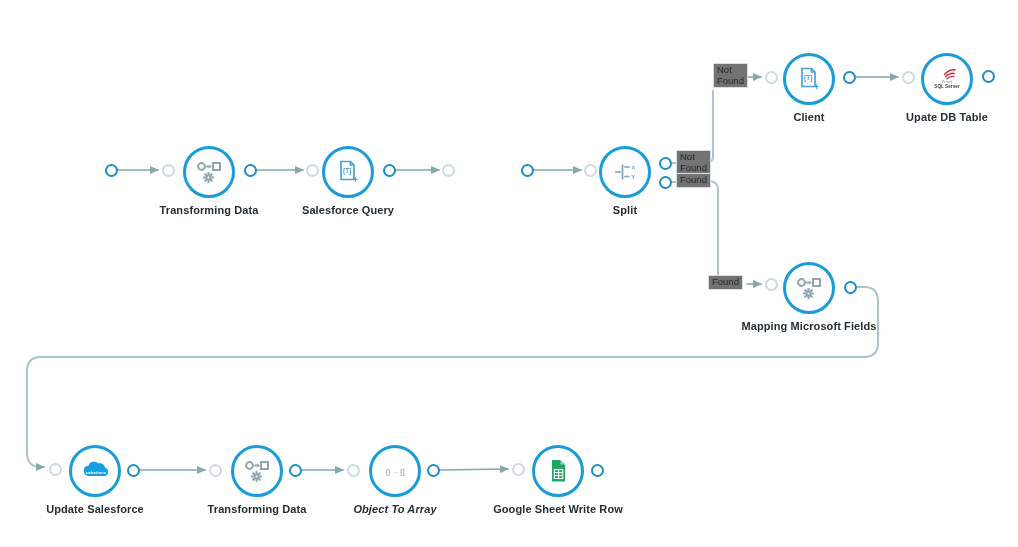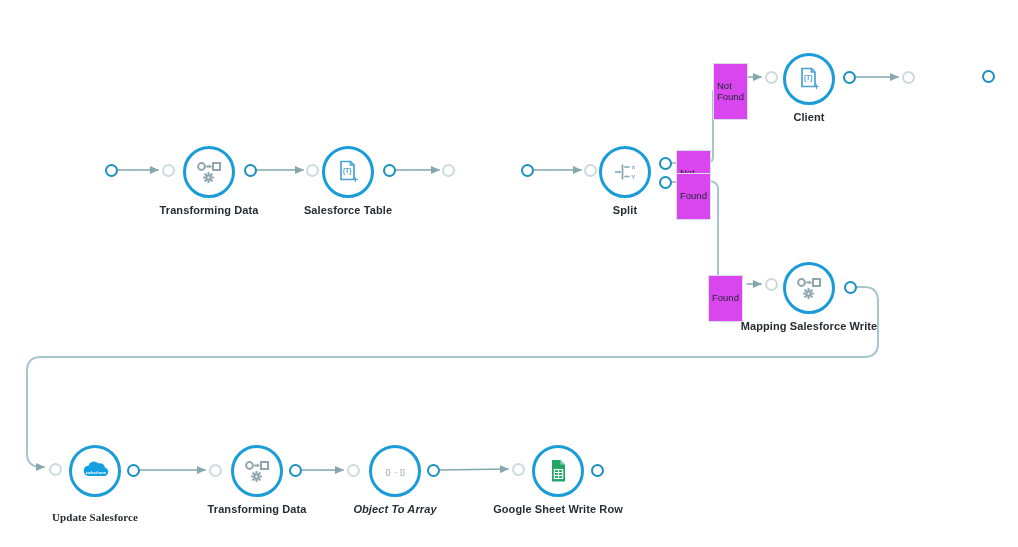--- a/index.html
+++ b/index.html
@@ -18,22 +18,22 @@
     position:absolute;width:170px;text-align:center;font-size:11px;font-weight:600;
     color:#262e33;line-height:13px;letter-spacing:.1px;
   }
   .port{
     position:absolute;width:13px;height:13px;border-radius:50%;background:#fff;
     box-sizing:border-box;z-index:2;
   }
   .port-out{border:2.5px solid #1a8fc4;}
   .port-in{border:2.5px solid #ccdbe0;}
   .branch-label{
-    position:absolute;background:#d946ef;border:1px solid #d9e0e3;color:#1c262c;
-    font-size:9.5px;line-height:10.5px;padding:17px 3px;z-index:4;white-space:nowrap;
+    position:absolute;background:#737373;border:1px solid #d9e0e3;color:#1c262c;
+    font-size:9.5px;line-height:10.5px;padding:1px 3px;z-index:4;white-space:nowrap;
   }
 </style>
 </head>
 <body>
 
 <div id="canvas" style="width: 1018px; height: 547px;">
     <svg id="edge-layer" width="1018" height="547" viewBox="0 0 1018 547">
       <defs>
         <marker id="ah" markerUnits="userSpaceOnUse" markerWidth="9" markerHeight="8" refX="8" refY="4" orient="auto">
           <path d="M0 0 L9 4 L0 8 Z" fill="#84a8ae"></path>
@@ -108,21 +108,21 @@
       <div class="node-circle">
         <svg width="36" height="36" viewBox="0 0 36 36">
           <g fill="none" stroke="#4aa2d6" stroke-width="1.7">
             <path d="M11 7.5 H20.5 L24 11 V25.5 H11 Z"></path>
             <path d="M20.5 7.5 V11 H24"></path>
           </g>
           <text x="17.3" y="19" font-size="6.4" font-weight="600" fill="#4aa2d6" text-anchor="middle" font-family="Liberation Sans, sans-serif">{T}</text>
           <text x="25.6" y="28.6" font-size="8.6" font-weight="bold" fill="#4aa2d6" text-anchor="middle" font-family="Liberation Sans, sans-serif">+</text>
         </svg>
       </div>
-      <div class="node-label" style="left: -59px; top: 58px;">Salesforce Table</div>
+      <div class="node-label" style="left: -59px; top: 58px;">Salesforce Query</div>
     </div>
     <div class="node" style="left: 599px; top: 146px;">
       <div class="node-circle">
         <svg width="36" height="36" viewBox="0 0 36 36">
           <g stroke="#7fa3b8" fill="none">
             <line x1="15.5" y1="10.5" x2="15.5" y2="25.5" stroke-width="1.7"></line>
             <line x1="8" y1="18" x2="11.8" y2="18" stroke-width="1.5"></line>
             <line x1="17.3" y1="13" x2="20.5" y2="13" stroke-width="1.5"></line>
             <line x1="17.3" y1="22.5" x2="20.5" y2="22.5" stroke-width="1.5"></line>
           </g>
@@ -142,20 +142,34 @@
         <svg width="36" height="36" viewBox="0 0 36 36">
           <g fill="none" stroke="#4aa2d6" stroke-width="1.7">
             <path d="M11 7.5 H20.5 L24 11 V25.5 H11 Z"></path>
             <path d="M20.5 7.5 V11 H24"></path>
           </g>
           <text x="17.3" y="19" font-size="6.4" font-weight="600" fill="#4aa2d6" text-anchor="middle" font-family="Liberation Sans, sans-serif">{T}</text>
           <text x="25.6" y="28.6" font-size="8.6" font-weight="bold" fill="#4aa2d6" text-anchor="middle" font-family="Liberation Sans, sans-serif">+</text>
         </svg>
       </div>
       <div class="node-label" style="left: -59px; top: 58px;">Client</div>
+    </div>
+    <div class="node" style="left: 921px; top: 53px;">
+      <div class="node-circle">
+        <svg width="36" height="36" viewBox="0 0 36 36">
+          <g stroke="#c8323f" fill="none" stroke-linecap="round">
+            <path d="M15.5 13.5 q5.5 -6 10.5 -4.5" stroke-width="1.5"></path>
+            <path d="M16.5 15.8 q5 -4.5 9 -3.2" stroke-width="1.4"></path>
+            <path d="M18 17.8 q4 -3 7 -2.2" stroke-width="1.3"></path>
+          </g>
+          <text x="18" y="21.8" font-size="2.6" fill="#8a9199" text-anchor="middle" font-family="Liberation Sans, sans-serif">Microsoft</text>
+          <text x="18" y="26.6" font-size="4.7" font-weight="600" fill="#3f464c" text-anchor="middle" font-family="Liberation Sans, sans-serif">SQL Server</text>
+        </svg>
+      </div>
+      <div class="node-label" style="left: -59px; top: 58px;">Upate DB Table</div>
     </div>
     <div class="node" style="left: 783px; top: 262px;">
       <div class="node-circle">
         <svg width="36" height="36" viewBox="0 0 36 36">
           <g fill="none" stroke="#8fa6b0" stroke-width="2">
             <circle cx="10.5" cy="12.5" r="3.4"></circle>
             <line x1="15.2" y1="12.5" x2="17.8" y2="12.5"></line>
             <rect x="22" y="9" width="7" height="7"></rect>
           </g>
           <path d="M17.8 10.4 L21.2 12.5 L17.8 14.6 Z" fill="#8fa6b0"></path>
@@ -166,36 +180,36 @@
             <line x1="15.8" y1="25.2" x2="14.2" y2="26.8"></line>
             <line x1="15.1" y1="23.5" x2="12.9" y2="23.5"></line>
             <line x1="15.8" y1="21.8" x2="14.2" y2="20.2"></line>
             <line x1="17.5" y1="21.1" x2="17.5" y2="18.9"></line>
             <line x1="19.2" y1="21.8" x2="20.8" y2="20.2"></line>
           </g>
           <circle cx="17.5" cy="23.5" r="2.7" fill="#8fa6b0"></circle>
           <circle cx="17.5" cy="23.5" r="1.1" fill="#fff"></circle>
         </svg>
       </div>
-      <div class="node-label" style="left: -59px; top: 58px;">Mapping Salesforce Write</div>
+      <div class="node-label" style="left: -59px; top: 58px;">Mapping Microsoft Fields</div>
     </div>
     <div class="node" style="left: 69px; top: 445px;">
       <div class="node-circle">
         <svg width="36" height="36" viewBox="0 0 36 36">
           <g fill="#12a0e0">
             <circle cx="11.5" cy="17.5" r="4.8"></circle>
             <circle cx="17" cy="14.3" r="5.8"></circle>
             <circle cx="23" cy="15.3" r="5"></circle>
             <circle cx="27" cy="18.8" r="4.2"></circle>
             <rect x="7.5" y="15.3" width="23" height="7.6" rx="3.8"></rect>
           </g>
           <text x="19" y="20.7" font-size="4.1" font-weight="bold" font-style="italic" fill="#ffffff" text-anchor="middle" font-family="Liberation Sans, sans-serif">salesforce</text>
         </svg>
       </div>
-      <div class="node-label" style="left: -59px; top: 66px; font-family: Liberation Serif, serif;">Update Salesforce</div>
+      <div class="node-label" style="left: -59px; top: 58px;">Update Salesforce</div>
     </div>
     <div class="node" style="left: 231px; top: 445px;">
       <div class="node-circle">
         <svg width="36" height="36" viewBox="0 0 36 36">
           <g fill="none" stroke="#8fa6b0" stroke-width="2">
             <circle cx="10.5" cy="12.5" r="3.4"></circle>
             <line x1="15.2" y1="12.5" x2="17.8" y2="12.5"></line>
             <rect x="22" y="9" width="7" height="7"></rect>
           </g>
           <path d="M17.8 10.4 L21.2 12.5 L17.8 14.6 Z" fill="#8fa6b0"></path>

